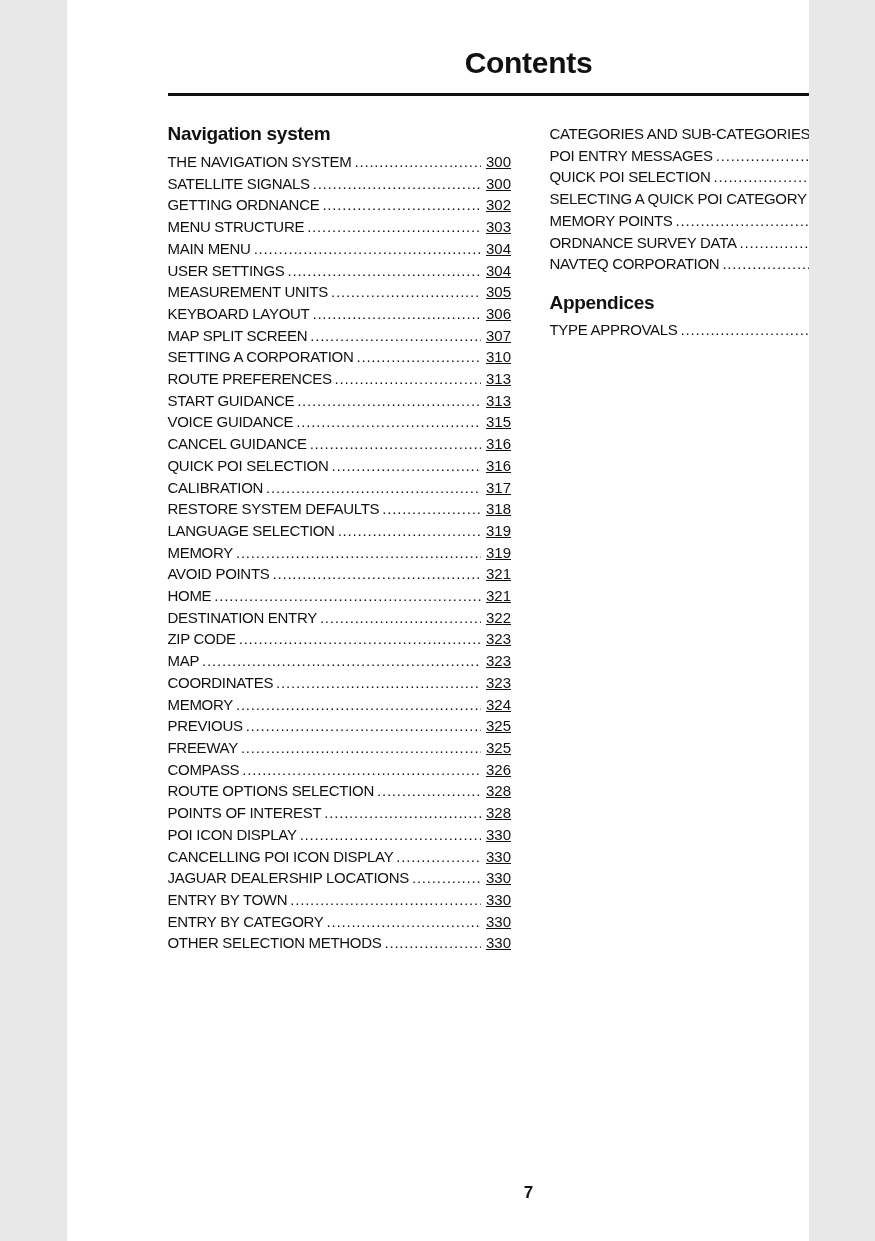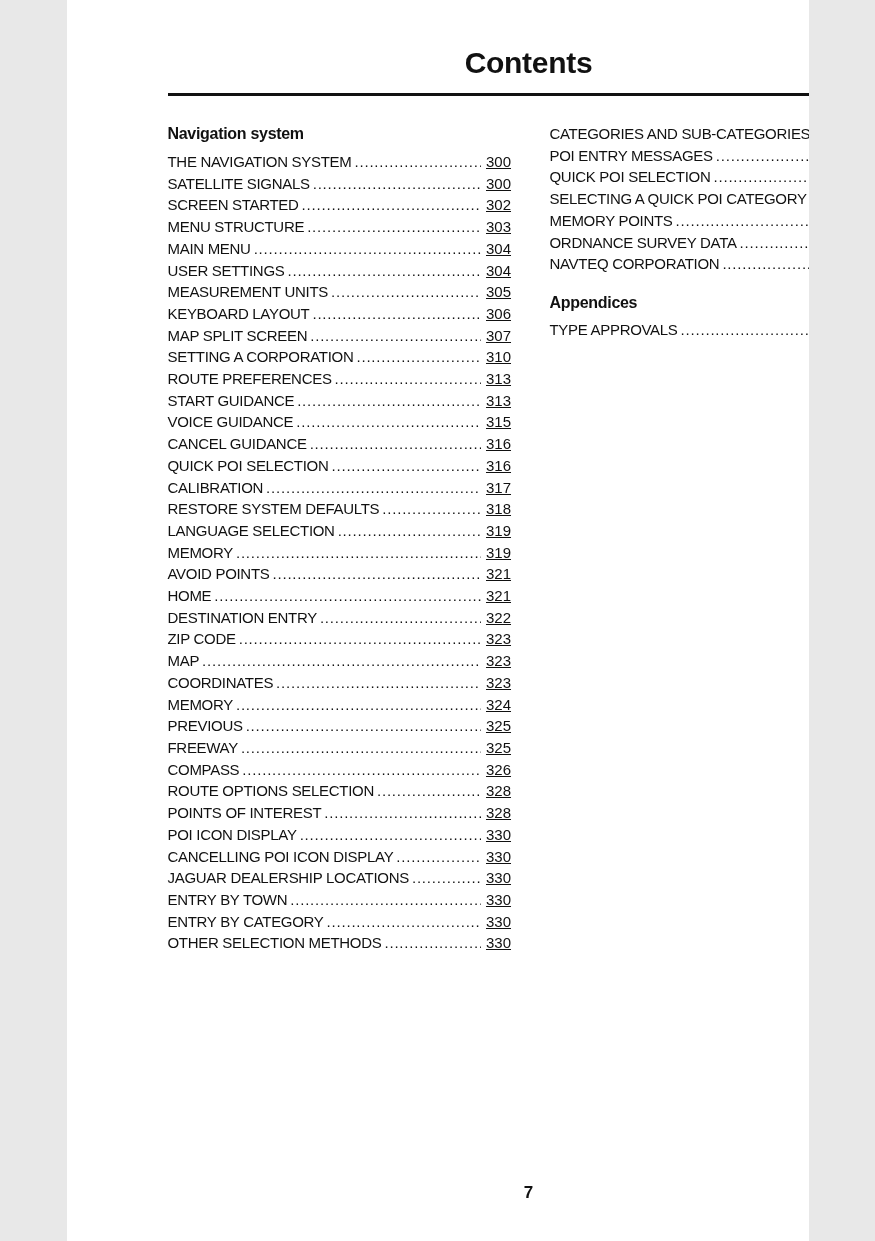--- a/index.html
+++ b/index.html
@@ -35,21 +35,21 @@
   }
   .columns {
     display: flex;
     gap: 37px;
     margin-top: 27px;
   }
   .col-left  { width: 345px; }
   .col-right { width: 340px; }
   .section-heading {
     margin: 0 0 7px 0;
-    font-size: 16px;
+    font-size: 19px;
     line-height: 21px;
     font-weight: bold;
     letter-spacing: -0.3px;
   }
   .section-heading.appendices {
     margin-top: 17px;
     margin-bottom: 6px;
   }
   .toc-row {
     display: flex;
@@ -107,21 +107,21 @@
               <span class="toc-label">THE NAVIGATION SYSTEM</span>
               <span class="toc-dots"></span>
               <span class="toc-page">300</span>
             </div>
             <div class="toc-row">
               <span class="toc-label">SATELLITE SIGNALS</span>
               <span class="toc-dots"></span>
               <span class="toc-page">300</span>
             </div>
             <div class="toc-row">
-              <span class="toc-label">SCREEN STARTED</span>
+              <span class="toc-label">GETTING ORDNANCE</span>
               <span class="toc-dots"></span>
               <span class="toc-page">302</span>
             </div>
             <div class="toc-row">
               <span class="toc-label">MENU STRUCTURE</span>
               <span class="toc-dots"></span>
               <span class="toc-page">303</span>
             </div>
             <div class="toc-row">
               <span class="toc-label">MAIN MENU</span>

